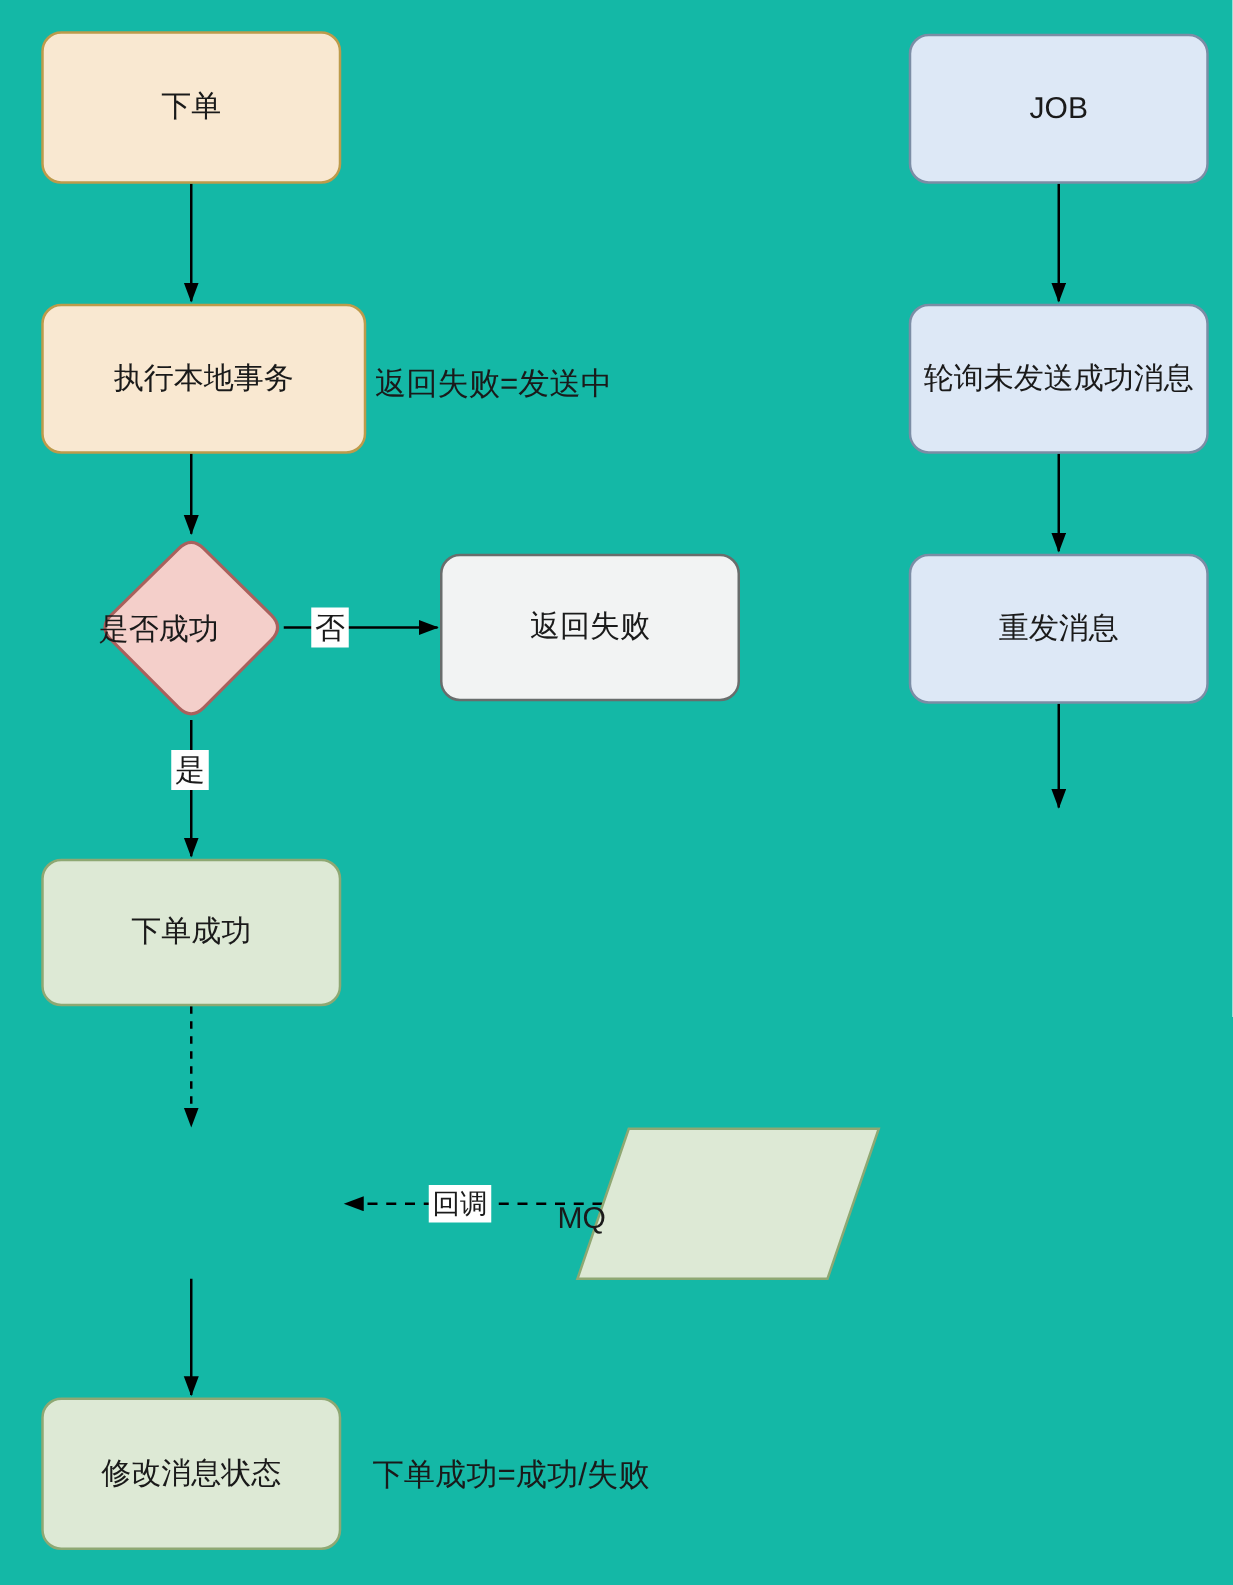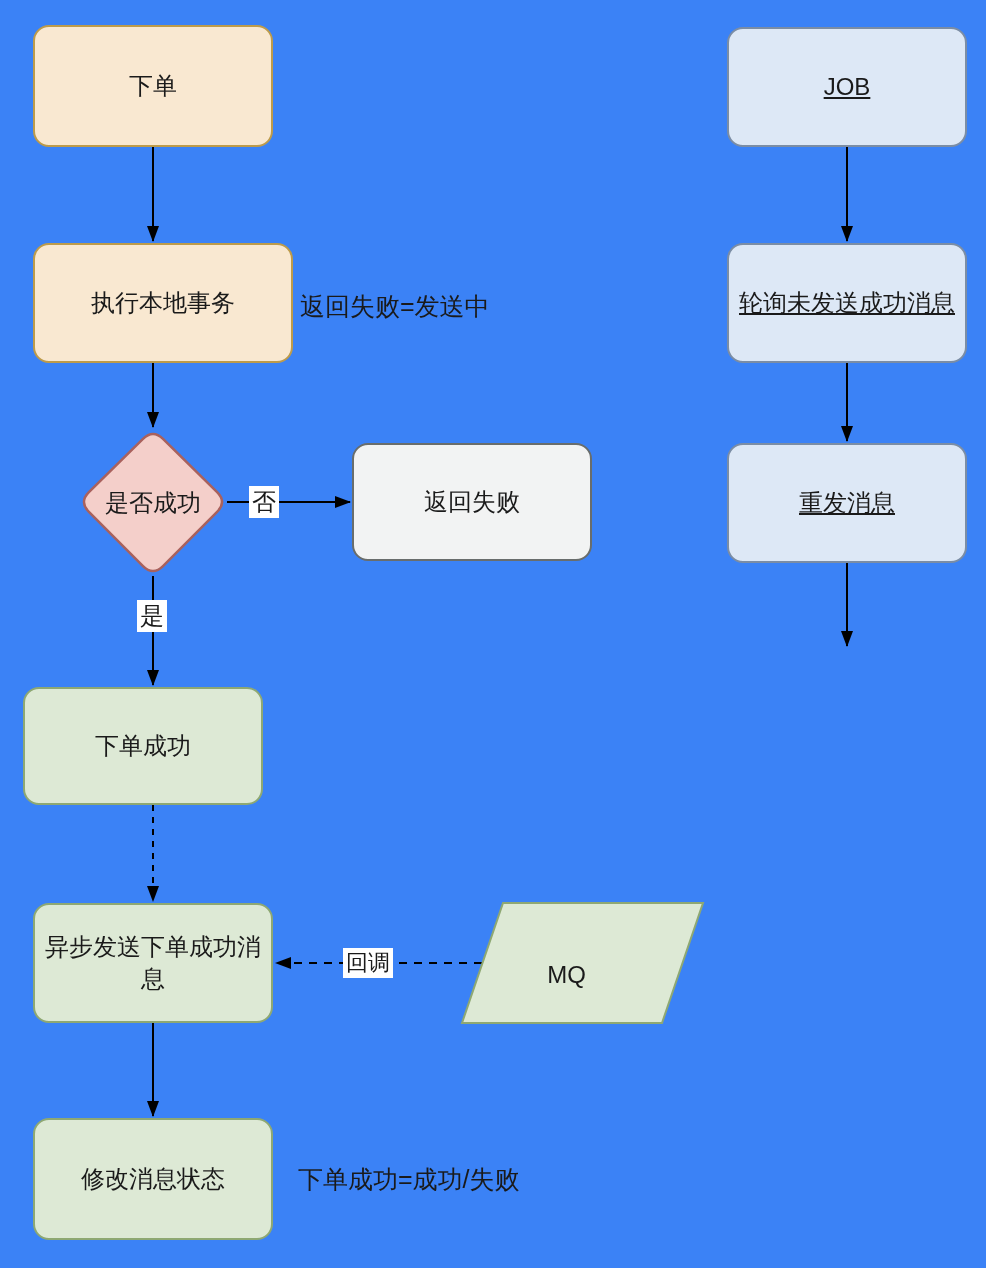--- a/index.html
+++ b/index.html
@@ -4,21 +4,21 @@
 <style>
   html, body {
     margin: 0;
     padding: 0;
     background: #ffffff;
   }
   .canvas {
     position: relative;
     width: 986px;
     height: 1268px;
-    background: #3b82f6;
+    background: #14b8a6;
     font-family: "Liberation Sans", sans-serif;
     color: #1a1a1a;
     overflow: hidden;
   }
   .edges-layer {
     position: absolute;
     left: 0;
     top: 0;
     pointer-events: none;
   }
@@ -31,27 +31,26 @@
     align-items: center;
     justify-content: center;
     text-align: center;
     font-size: 24px;
     line-height: 1.35;
     padding: 4px 7px;
   }
   .node.orange { background: #f9e8d1; border-color: #bd9b4b; }
   .node.gray   { background: #f2f3f3; border-color: #696d6c; }
   .node.green  { background: #dde9d5; border-color: #8ea873; }
-  .node.blue   { background: #dde8f6; border-color: #7b8da5; text-decoration: underline; }
+  .node.blue   { background: #dde8f6; border-color: #7b8da5; }
 
   .shape-label {
     position: absolute;
     display: flex;
     align-items: center;
-    justify-content: center;
     text-align: center;
     font-size: 24px;
     pointer-events: none;
   }
   .edge-label {
     position: absolute;
     transform: translate(-50%, -50%);
     background: #ffffff;
     padding: 0 3px;
     font-size: 24px;
@@ -103,27 +102,24 @@
   </div>
 
   <div class="shape-label" style="left:79px; top:429px; width:148px; height:147px;">
     <span>是否成功</span>
   </div>
 
   <div class="node gray" style="left:352px; top:443px; width:240px; height:118px;">
     <span>返回失败</span>
   </div>
 
-  <div class="node green" style="left:23px; top:687px; width:240px; height:118px;">
+  <div class="node green" style="left:33px; top:687px; width:240px; height:118px;">
     <span>下单成功</span>
   </div>
 
-  <div class="node green" style="left:33px; top:903px; width:240px; height:120px;">
-    <span>异步发送下单成功消息</span>
-  </div>
 
   <div class="shape-label" style="left:446px; top:903px; width:241px; height:144px;">
     <span>MQ</span>
   </div>
 
   <div class="node green" style="left:33px; top:1118px; width:240px; height:122px;text-align:center;">
     <span>修改消息状态</span>
   </div>
 
   <div class="node blue" style="left:727px; top:27px; width:240px; height:120px;">

